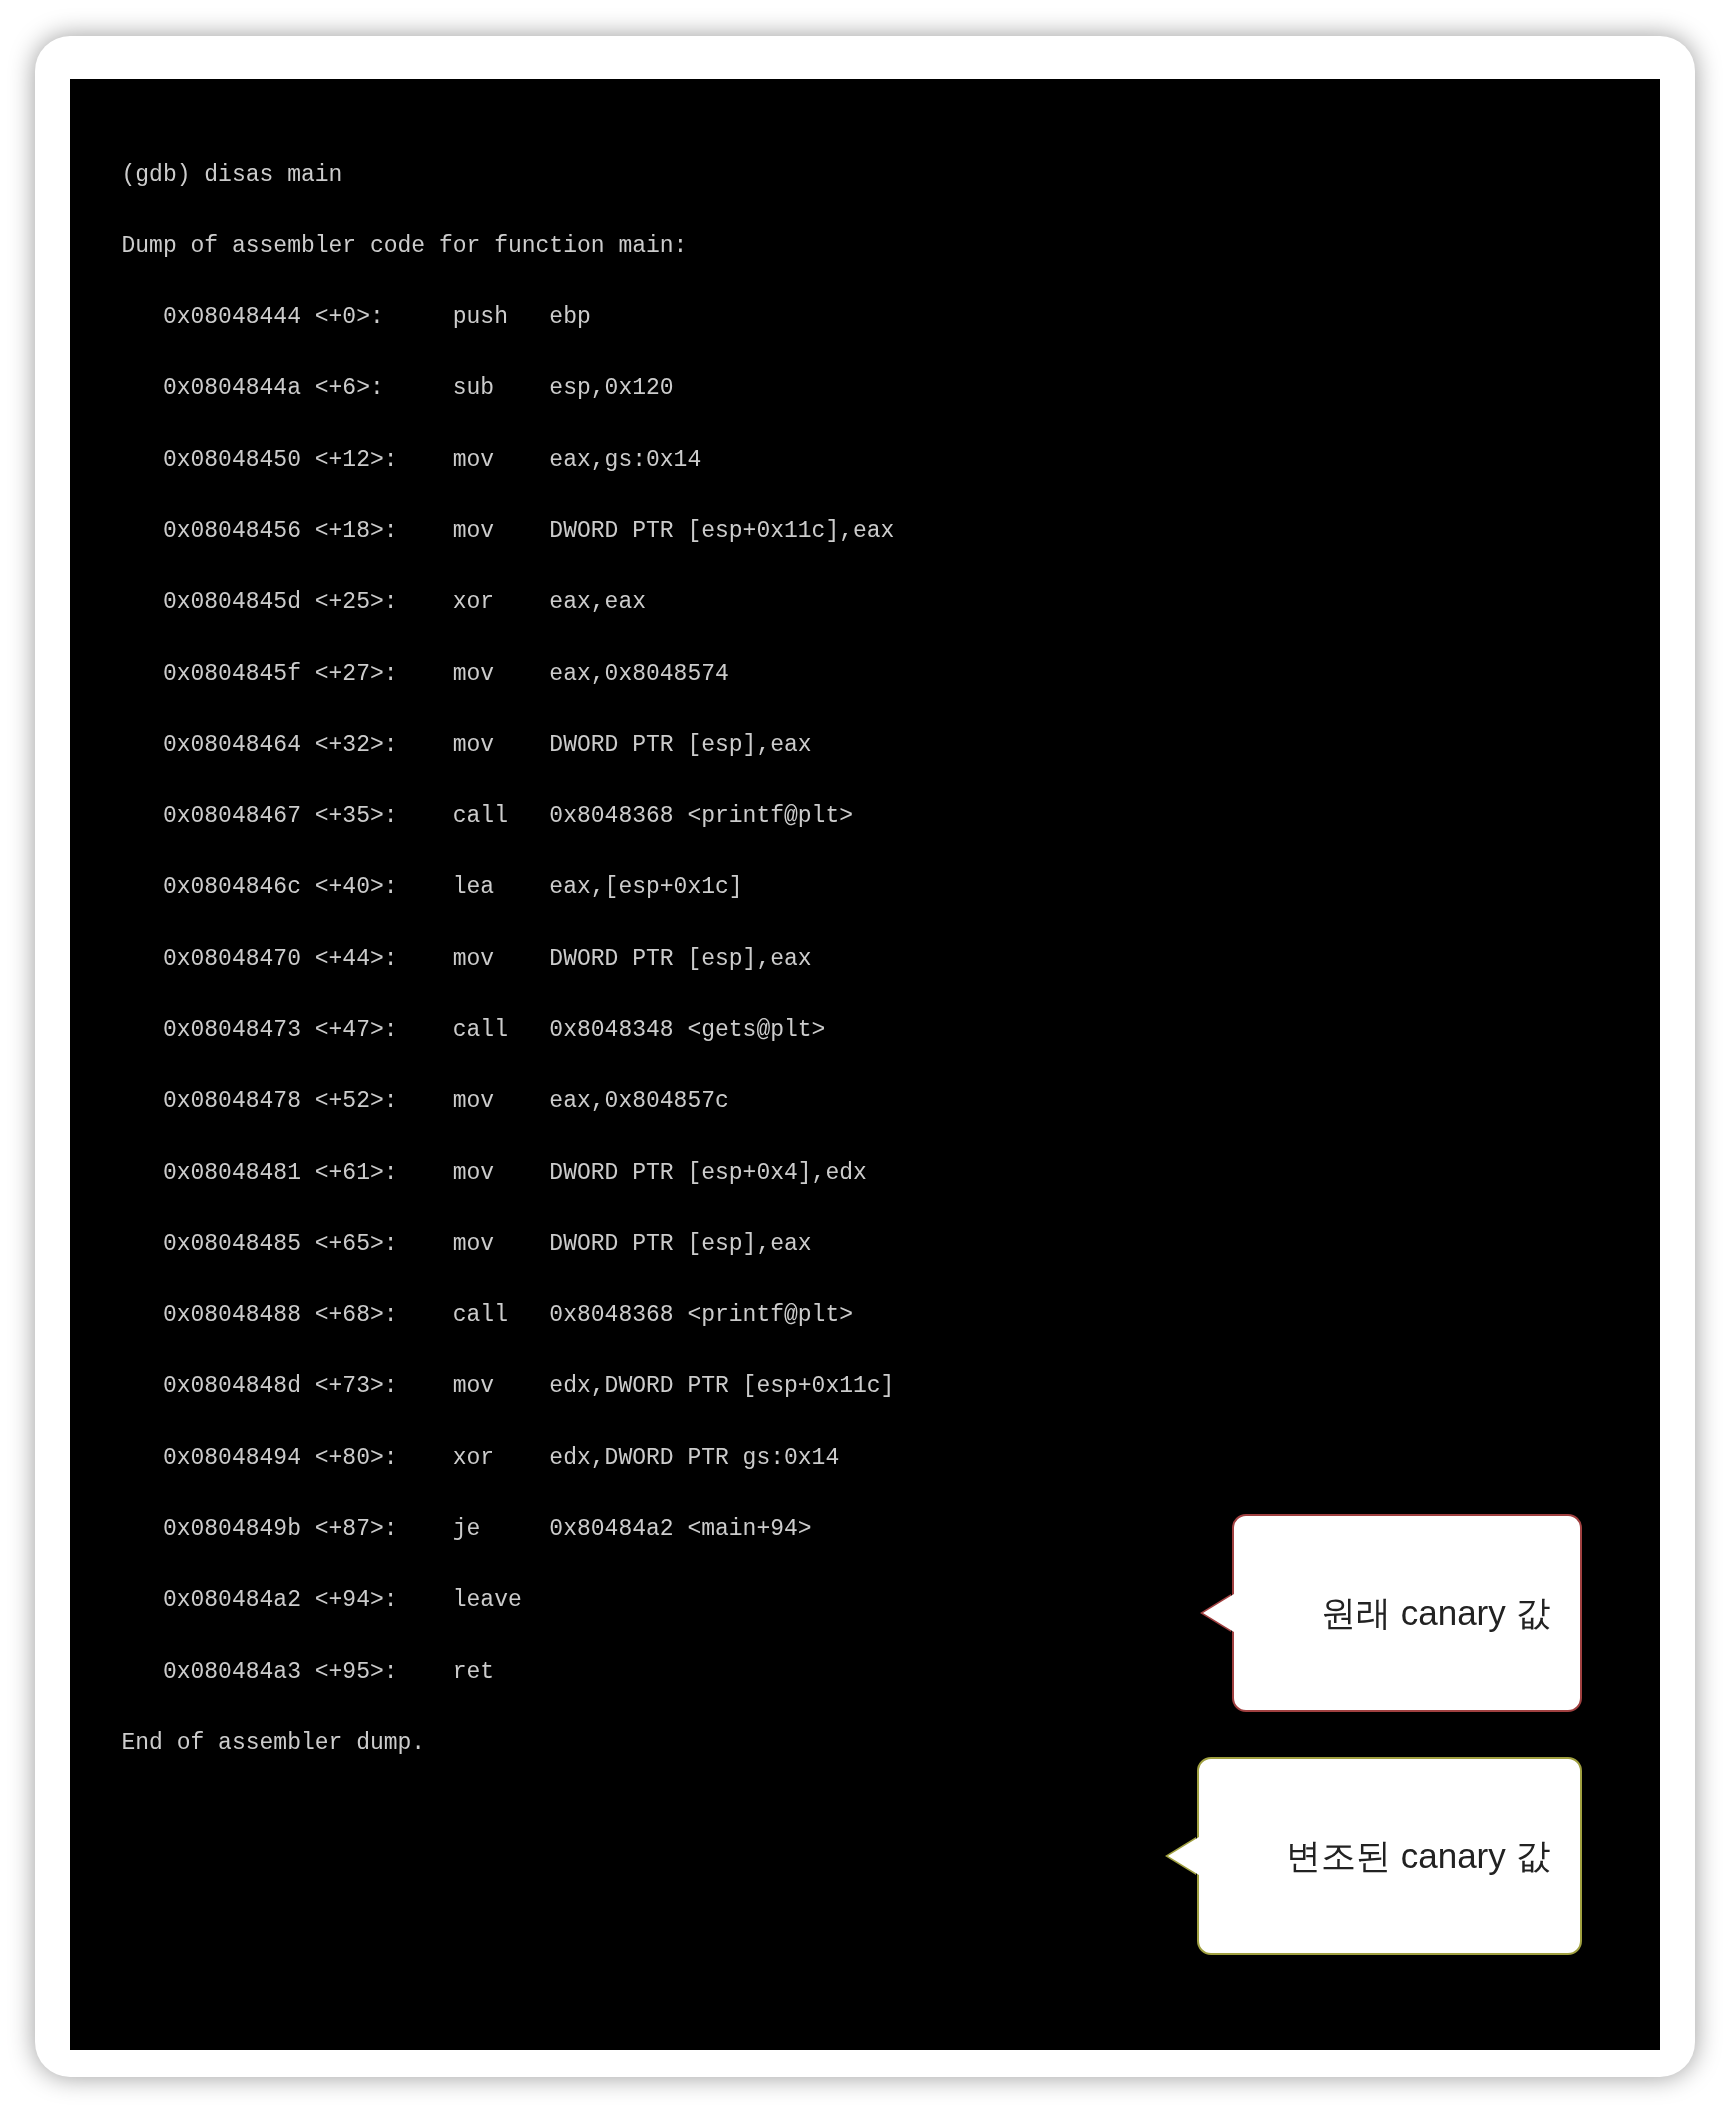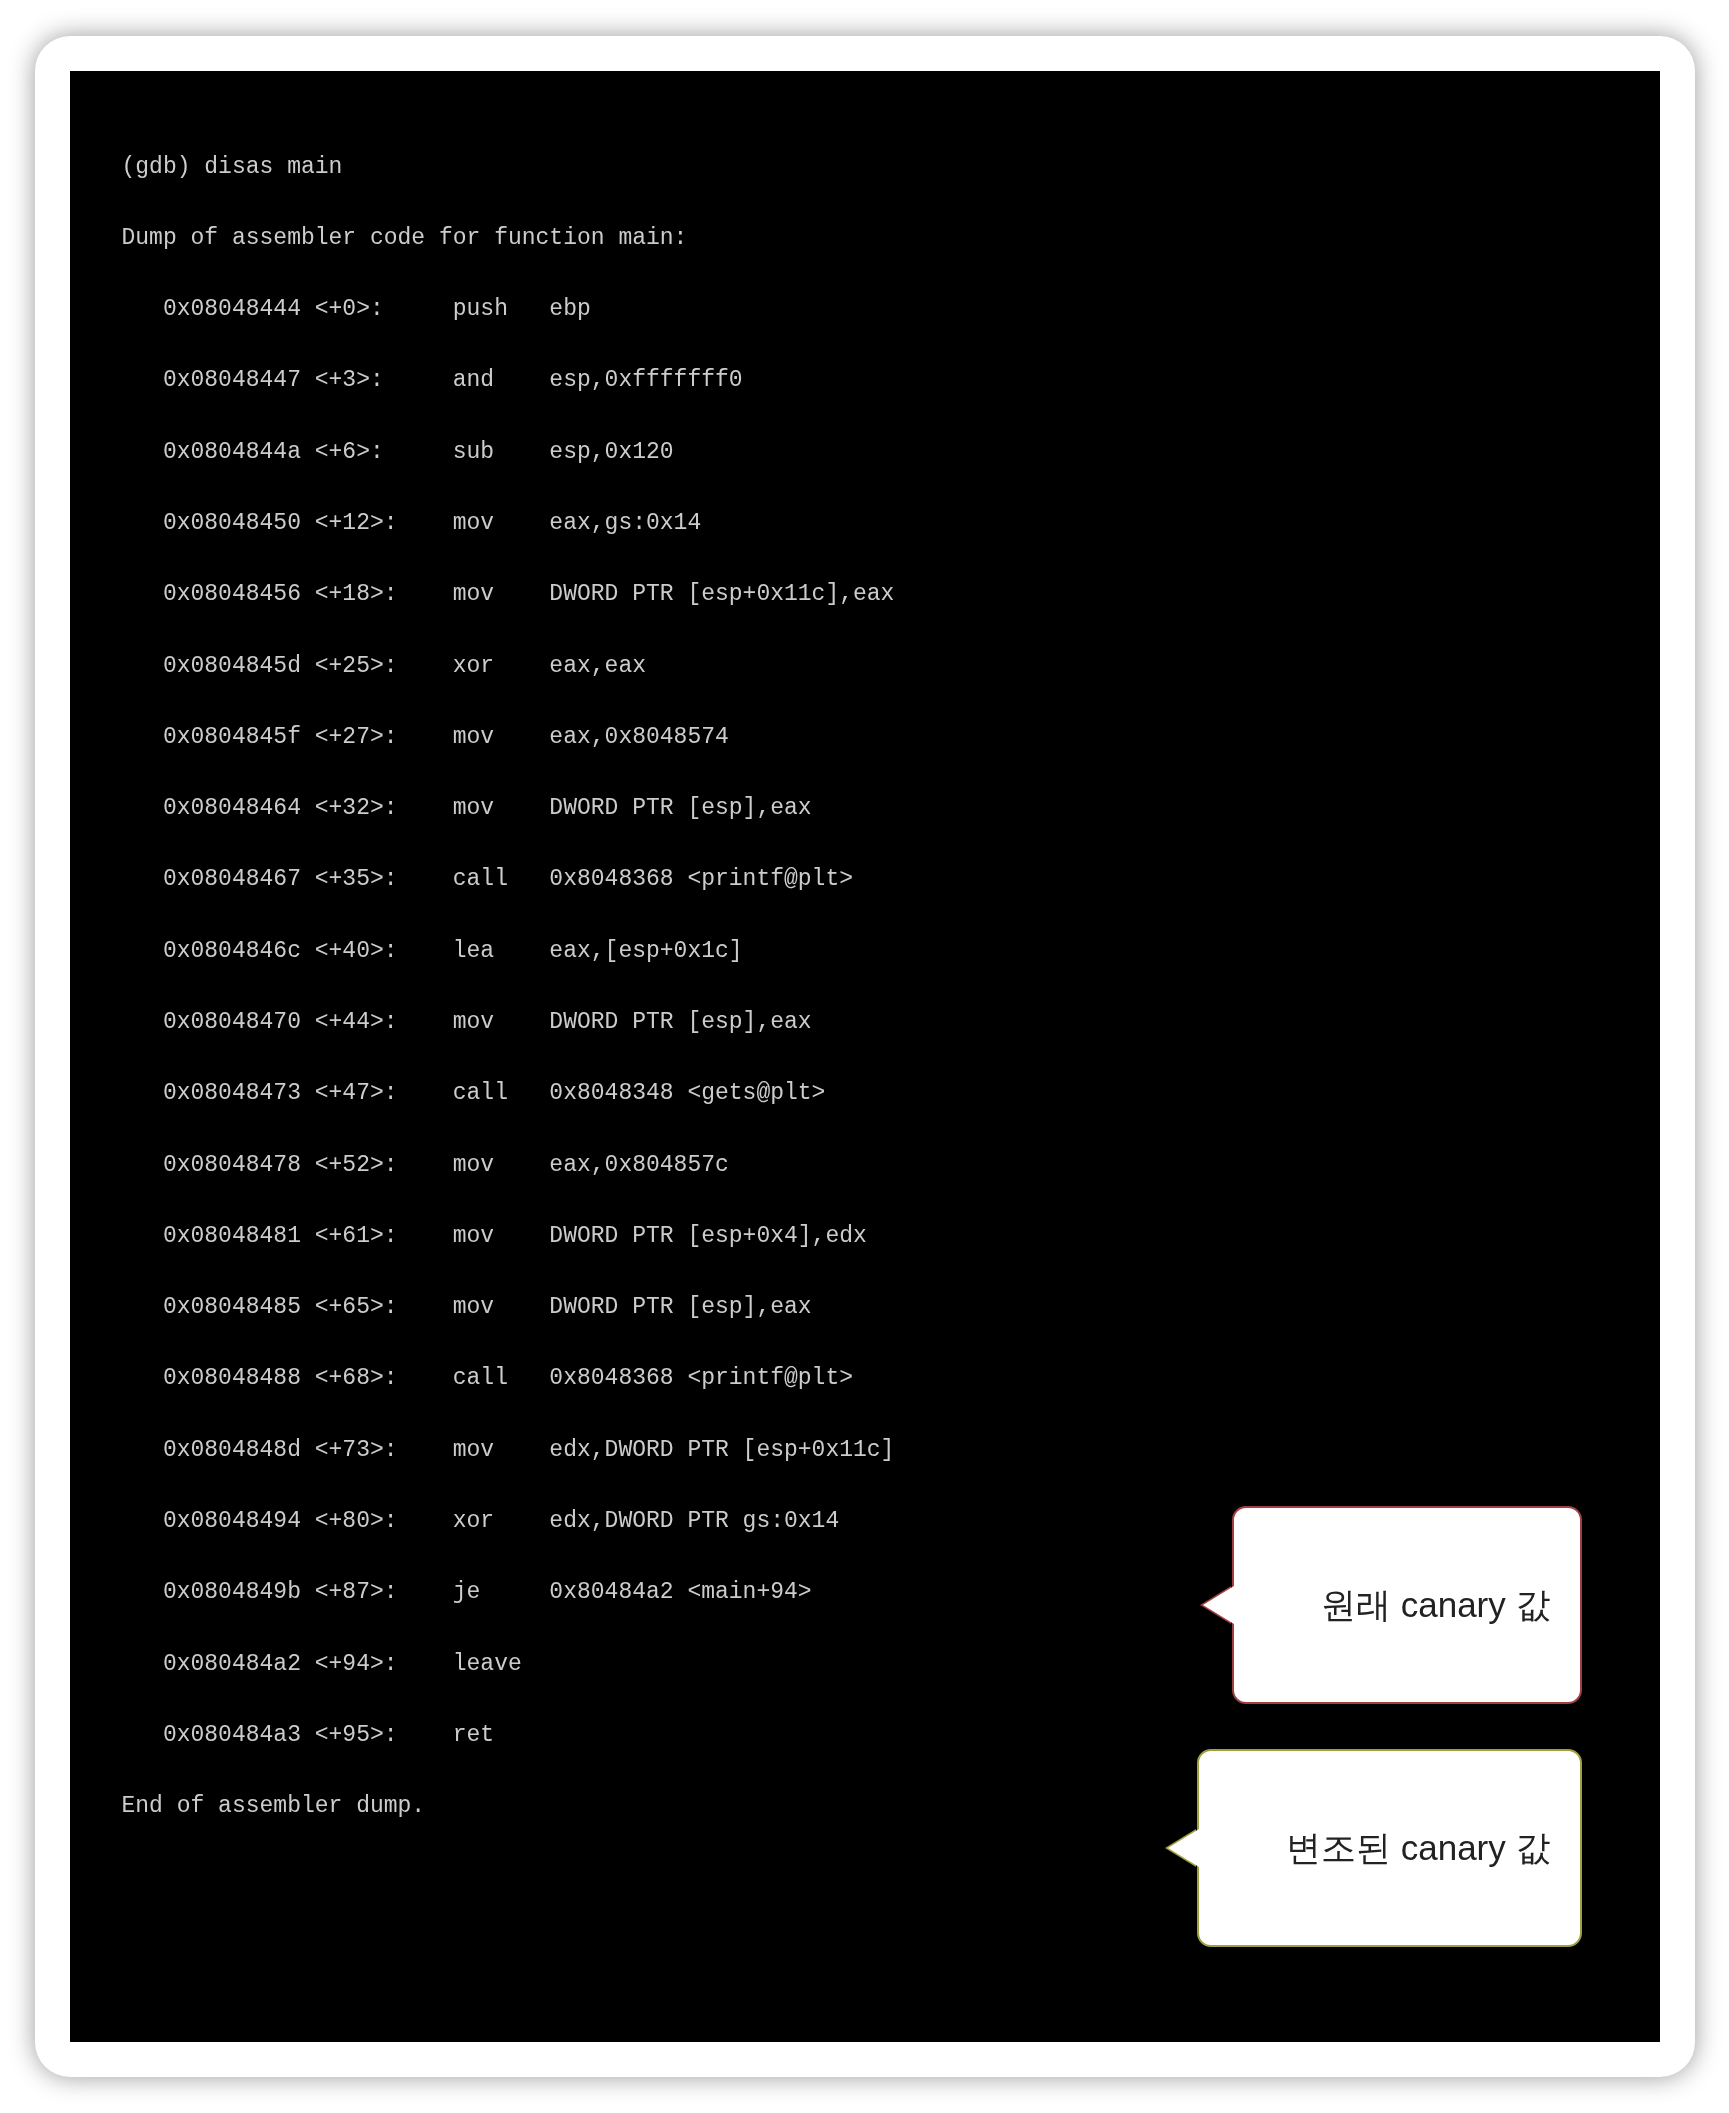--- a/index.html
+++ b/index.html
@@ -25,20 +25,21 @@
     width: 100%;
     height: 100%;
     background: #000;
     padding: 43px 52px 26px 52px;
     color: #ccc;
     font-size: 23px;
     line-height: 1.55;
     white-space: pre;
     position: relative;
     overflow: hidden;
+    margin-top: 8px;
   }
   .line { display: block; }
   .callout {
     position: absolute;
     background: #fff;
     border: 2.6px solid;
     border-radius: 14px;
     padding: 15.6px 29px;
     font-family: "Malgun Gothic","Apple SD Gothic Neo",sans-serif;
     font-size: 35px;
@@ -63,21 +64,20 @@
   .callout.olive::before { color: #a0a040; }
 </style>
 </head>
 <body>
 
 <div class="frame">
   <div class="terminal">
 <span class="line">(gdb) disas main</span>
 <span class="line">Dump of assembler code for function main:</span>
 <span class="line">   0x08048444 &lt;+0&gt;:     push   ebp</span>
-<span class="line">   0x08048447 &lt;+3&gt;:     and    esp,0xfffffff0</span>
 <span class="line">   0x0804844a &lt;+6&gt;:     sub    esp,0x120</span>
 <span class="line">   0x08048450 &lt;+12&gt;:    mov    eax,gs:0x14</span>
 <span class="line">   0x08048456 &lt;+18&gt;:    mov    DWORD PTR [esp+0x11c],eax</span>
 <span class="line">   0x0804845d &lt;+25&gt;:    xor    eax,eax</span>
 <span class="line">   0x0804845f &lt;+27&gt;:    mov    eax,0x8048574</span>
 <span class="line">   0x08048464 &lt;+32&gt;:    mov    DWORD PTR [esp],eax</span>
 <span class="line">   0x08048467 &lt;+35&gt;:    call   0x8048368 &lt;printf@plt&gt;</span>
 <span class="line">   0x0804846c &lt;+40&gt;:    lea    eax,[esp+0x1c]</span>
 <span class="line">   0x08048470 &lt;+44&gt;:    mov    DWORD PTR [esp],eax</span>
 <span class="line">   0x08048473 &lt;+47&gt;:    call   0x8048348 &lt;gets@plt&gt;</span>

